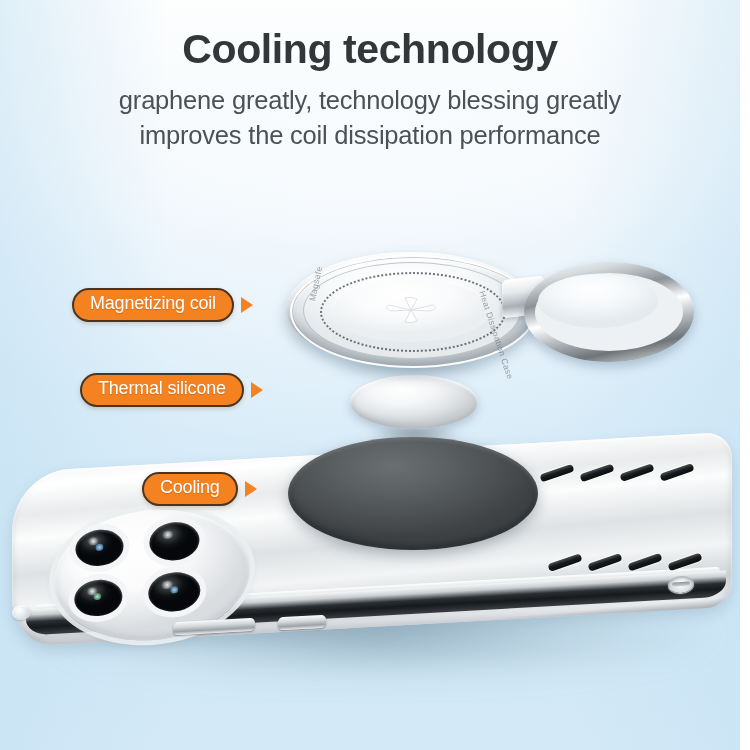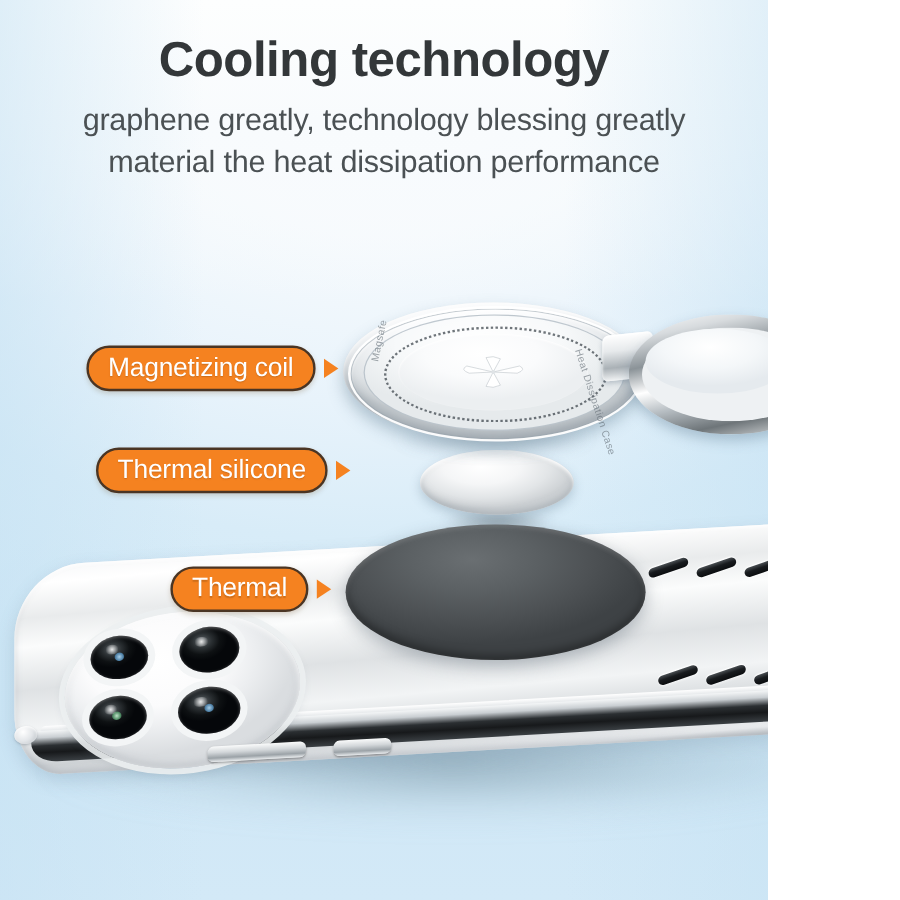--- a/index.html
+++ b/index.html
@@ -2,21 +2,21 @@
 <html><head>
 <meta charset="utf-8">
 <style>
   html, body {
     margin: 0;
     padding: 0;
     background: #ffffff;
   }
   #page {
     position: relative;
-    width: 640px;
+    width: 740px;
     height: 750px;
     overflow: hidden;
     font-family: "Liberation Sans", sans-serif;
     background: #fdba74;
   }
 
   
   .bg-base {
     position: absolute;
     inset: 0;
@@ -435,21 +435,21 @@
   }
   .pill {
     display: inline-flex;
     align-items: center;
     justify-content: center;
     background: #f58220;
     border: 2px solid #4a3524;
     border-radius: 999px;
     padding: 4px 16px 6px 16px;
     color: #ffffff;
-    font-size: 22px;
+    font-size: 18px;
     font-weight: 400;
     letter-spacing: -0.2px;
     line-height: 1.1;
     white-space: nowrap;
     box-shadow: 0 2px 4px rgba(120,90,50,.25);
     text-shadow: 0 1px 1px rgba(120,70,20,.35);
   }
   .pill-arrow {
     width: 0; height: 0;
     margin-left: 7px;
@@ -469,21 +469,21 @@
   <div class="bg-base"></div>
   <div class="bg-glow-top"></div>
   <div class="bg-bottom-blue"></div>
   <div class="bg-vig-left"></div>
   <div class="bg-vig-right"></div>
 
   <div class="header">
     <h1 class="title">Cooling technology</h1>
     <p class="subtitle">
       <span>graphene greatly, technology blessing greatly</span>
-      <span>material the heat dissipation performance</span>
+      <span>improves the coil dissipation performance</span>
     </p>
   </div>
 
   <div class="phone-wrap">
     <div class="phone-shadow"></div>
     <div class="phone-body"></div>
     <div class="phone-screen-lip"></div>
     <div class="phone-edge"></div>
   </div>
 
@@ -553,17 +553,17 @@
     <span class="pill">Magnetizing coil</span>
     <span class="pill-arrow"></span>
   </div>
 
   <div class="callout callout-silicone">
     <span class="pill">Thermal silicone</span>
     <span class="pill-arrow"></span>
   </div>
 
   <div class="callout callout-graphene">
-    <span class="pill">Thermal</span>
+    <span class="pill">Cooling</span>
     <span class="pill-arrow"></span>
   </div>
 
 </div>
 
 </body></html>

